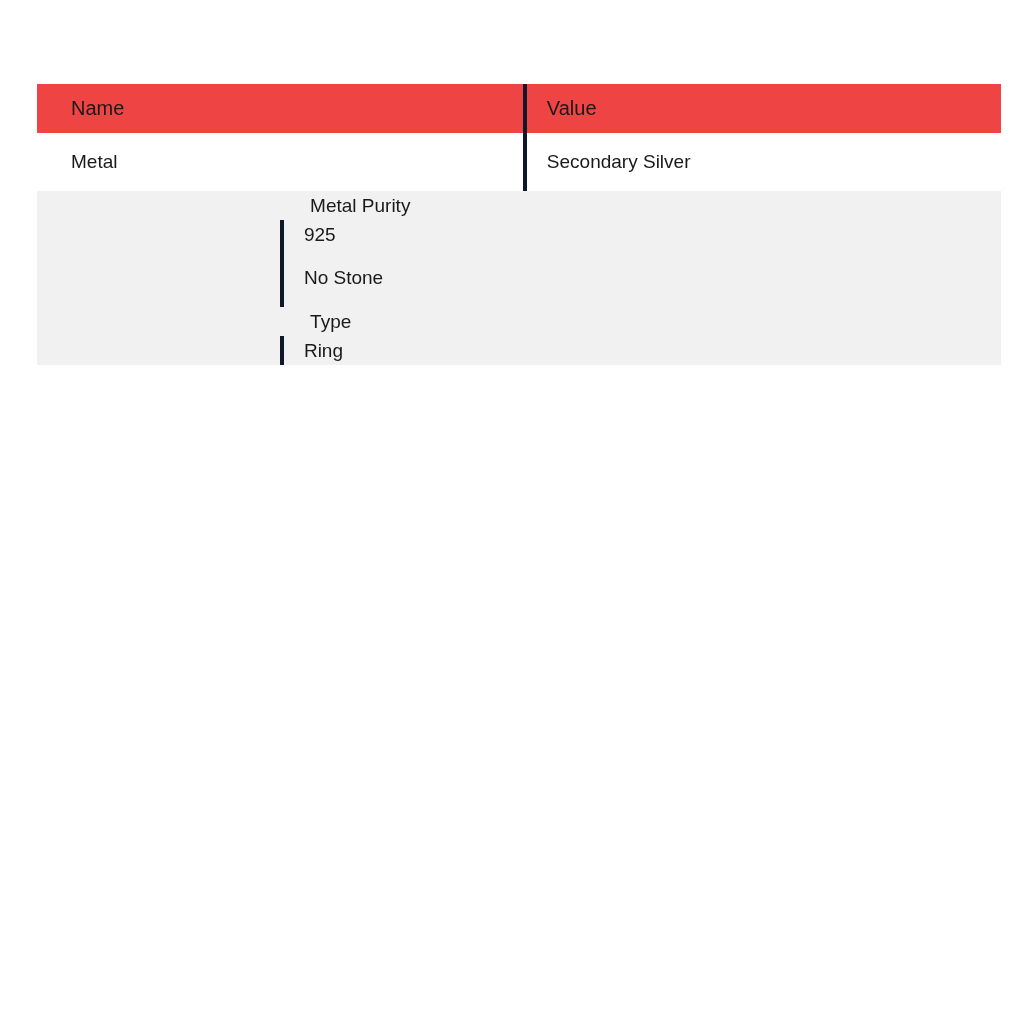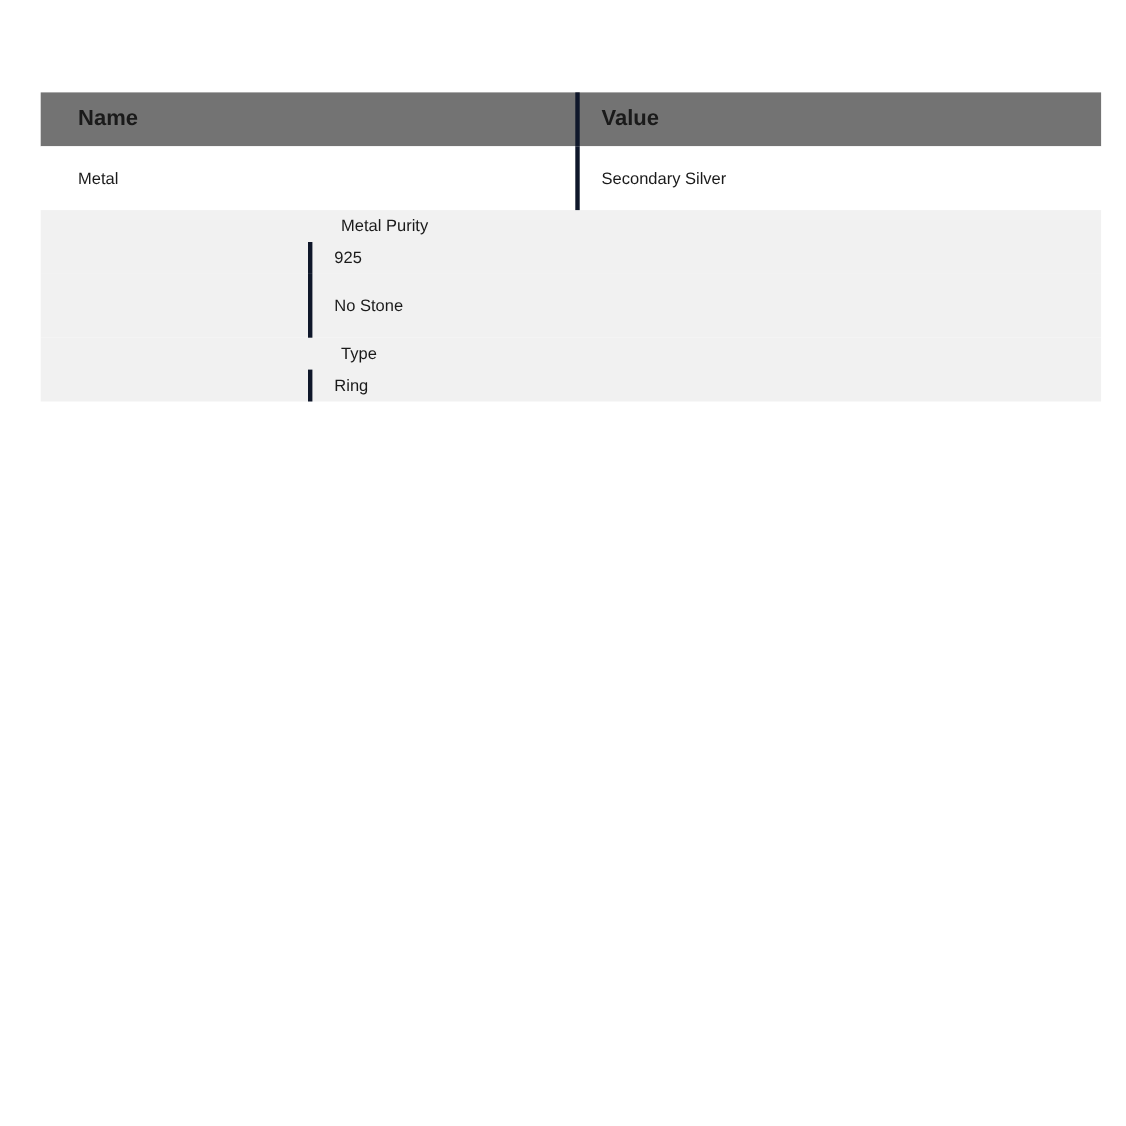--- a/index.html
+++ b/index.html
@@ -16,27 +16,27 @@
     top: 84px;
     width: 964px;
   }
   .row {
     display: flex;
     align-items: center;
     width: 100%;
   }
   .row.header {
     height: 49px;
-    background: #737373;
-    font-weight: 700;
+    background: #ef4444;
+    font-weight: 400;
     font-size: 20px;
   }
   .row.body {
     height: 58px;
-    font-size: 15px;
+    font-size: 19px;
     background: #ffffff;
   }
   .row.body.alt {
     background: #f1f1f1;
     flex-direction: column;
   }
   .cell {
     display: flex;
     align-items: center;
     height: 100%;

